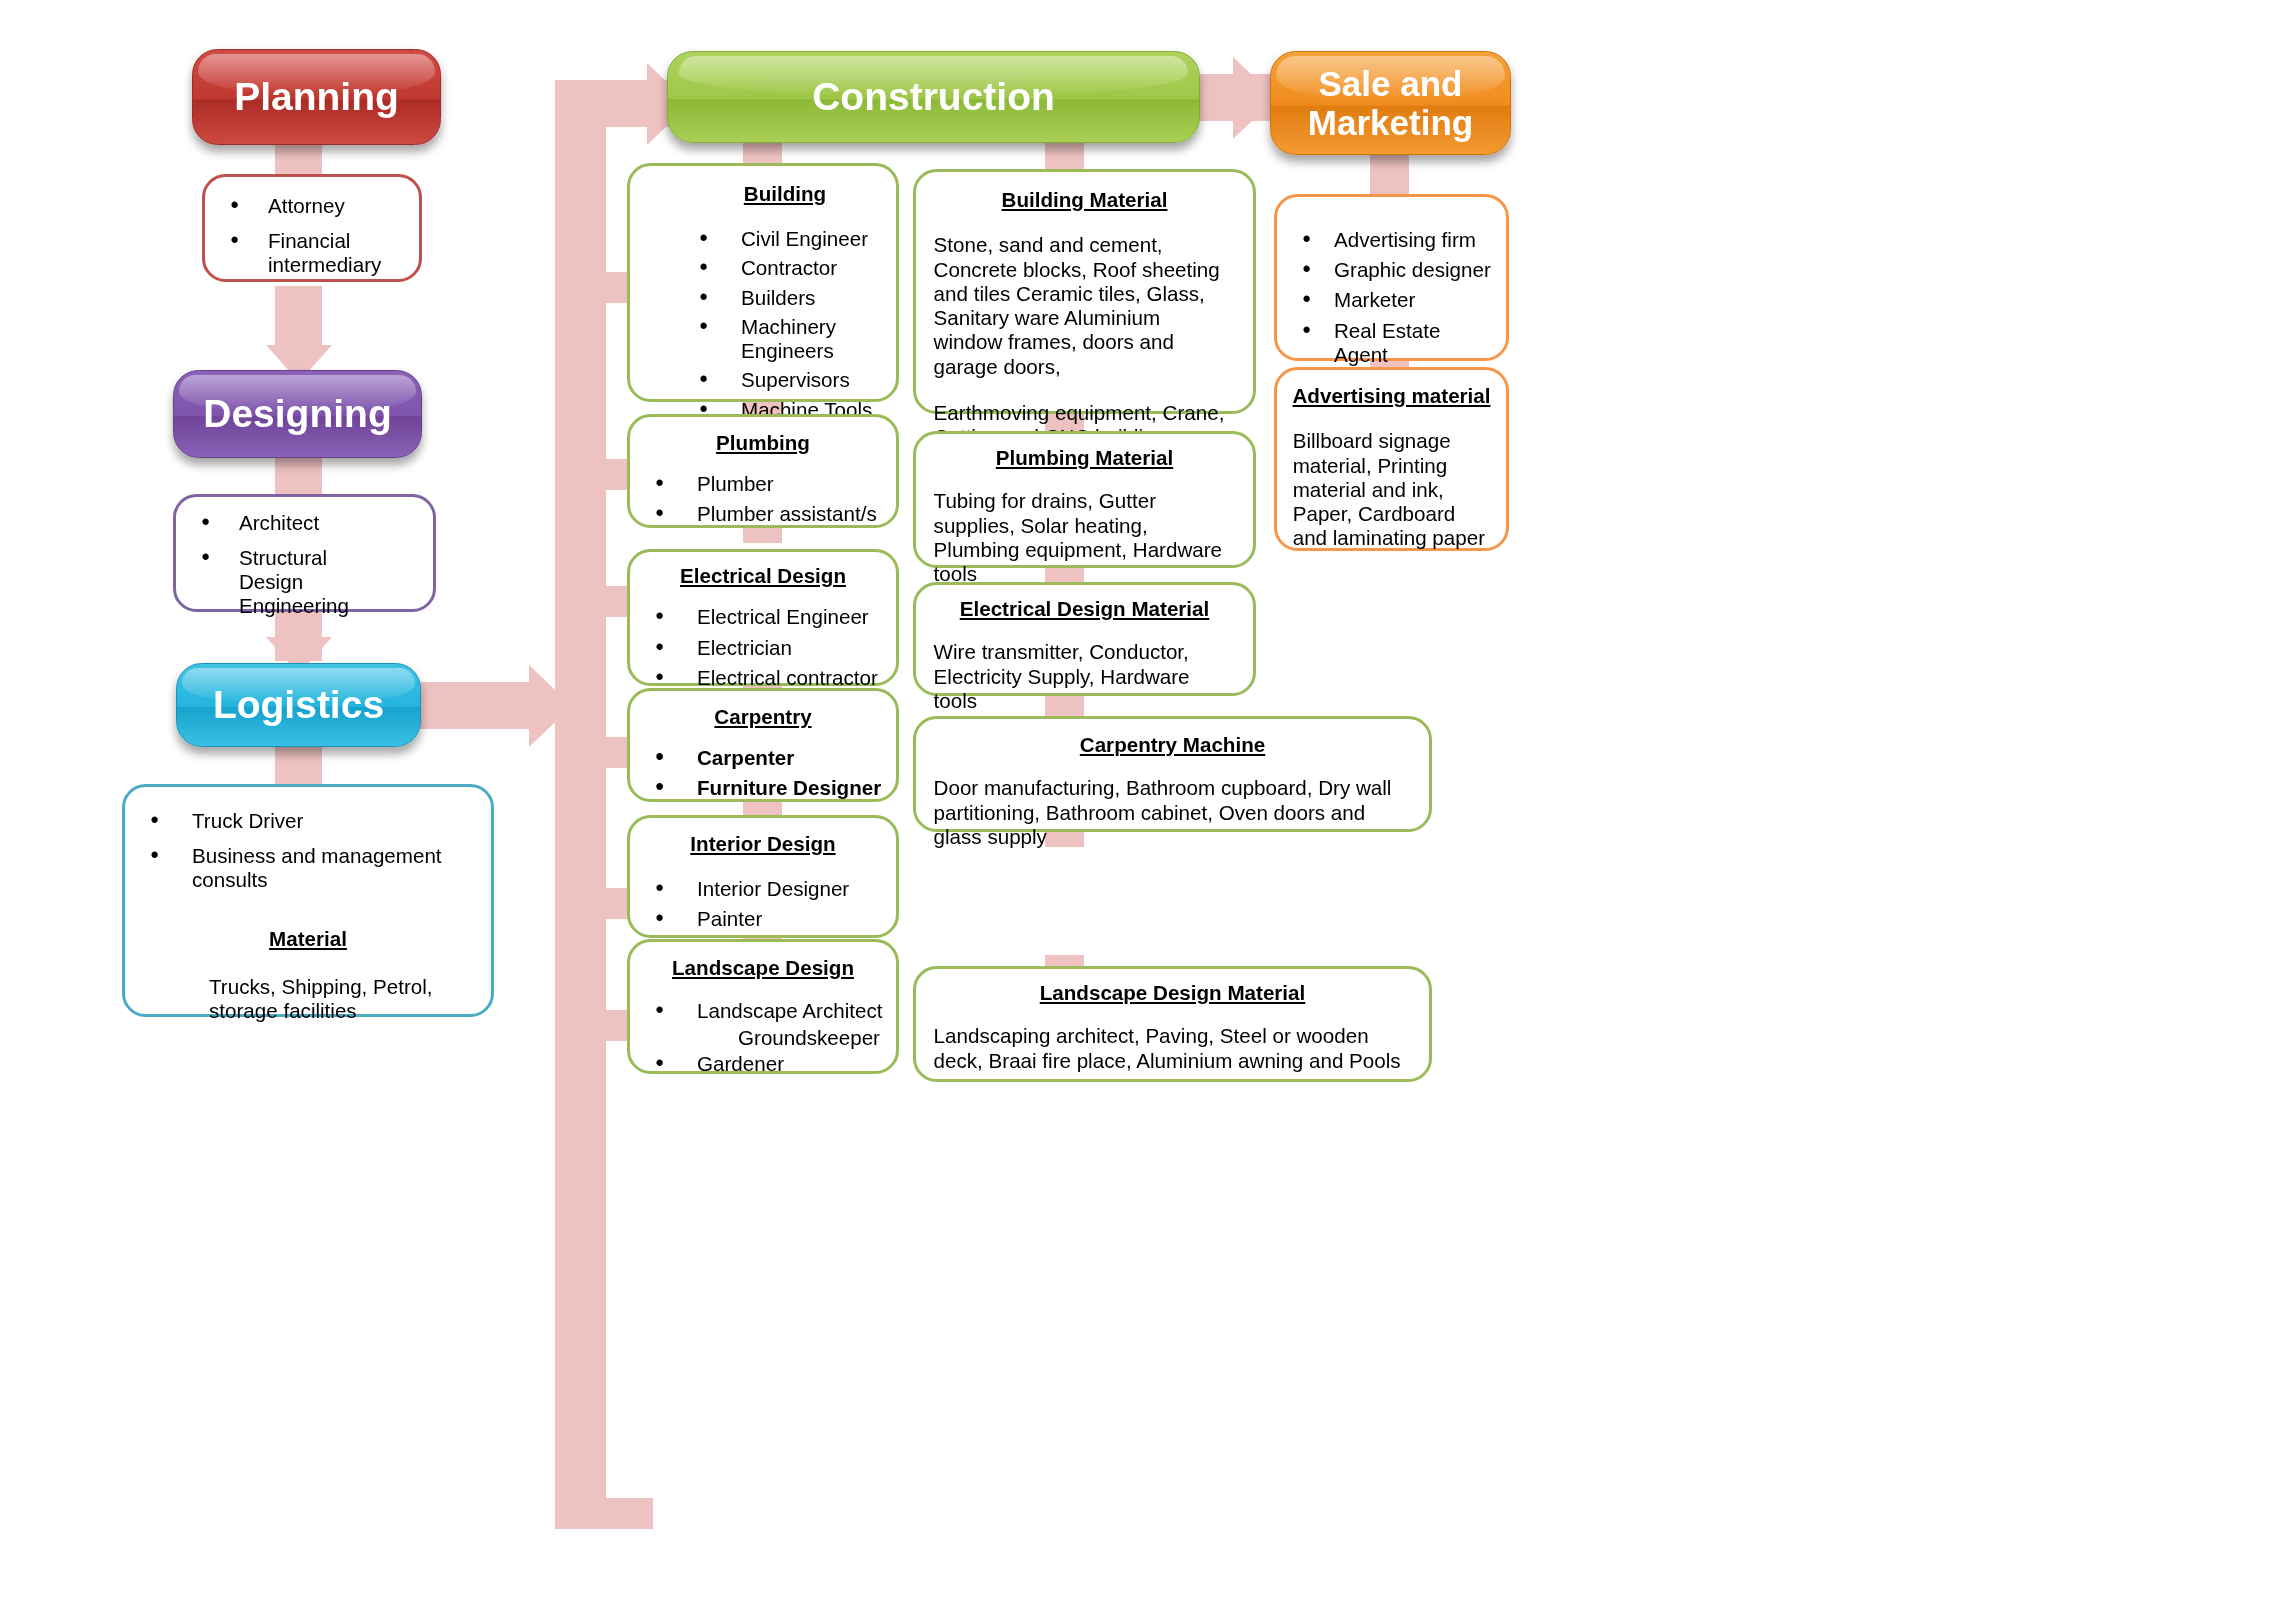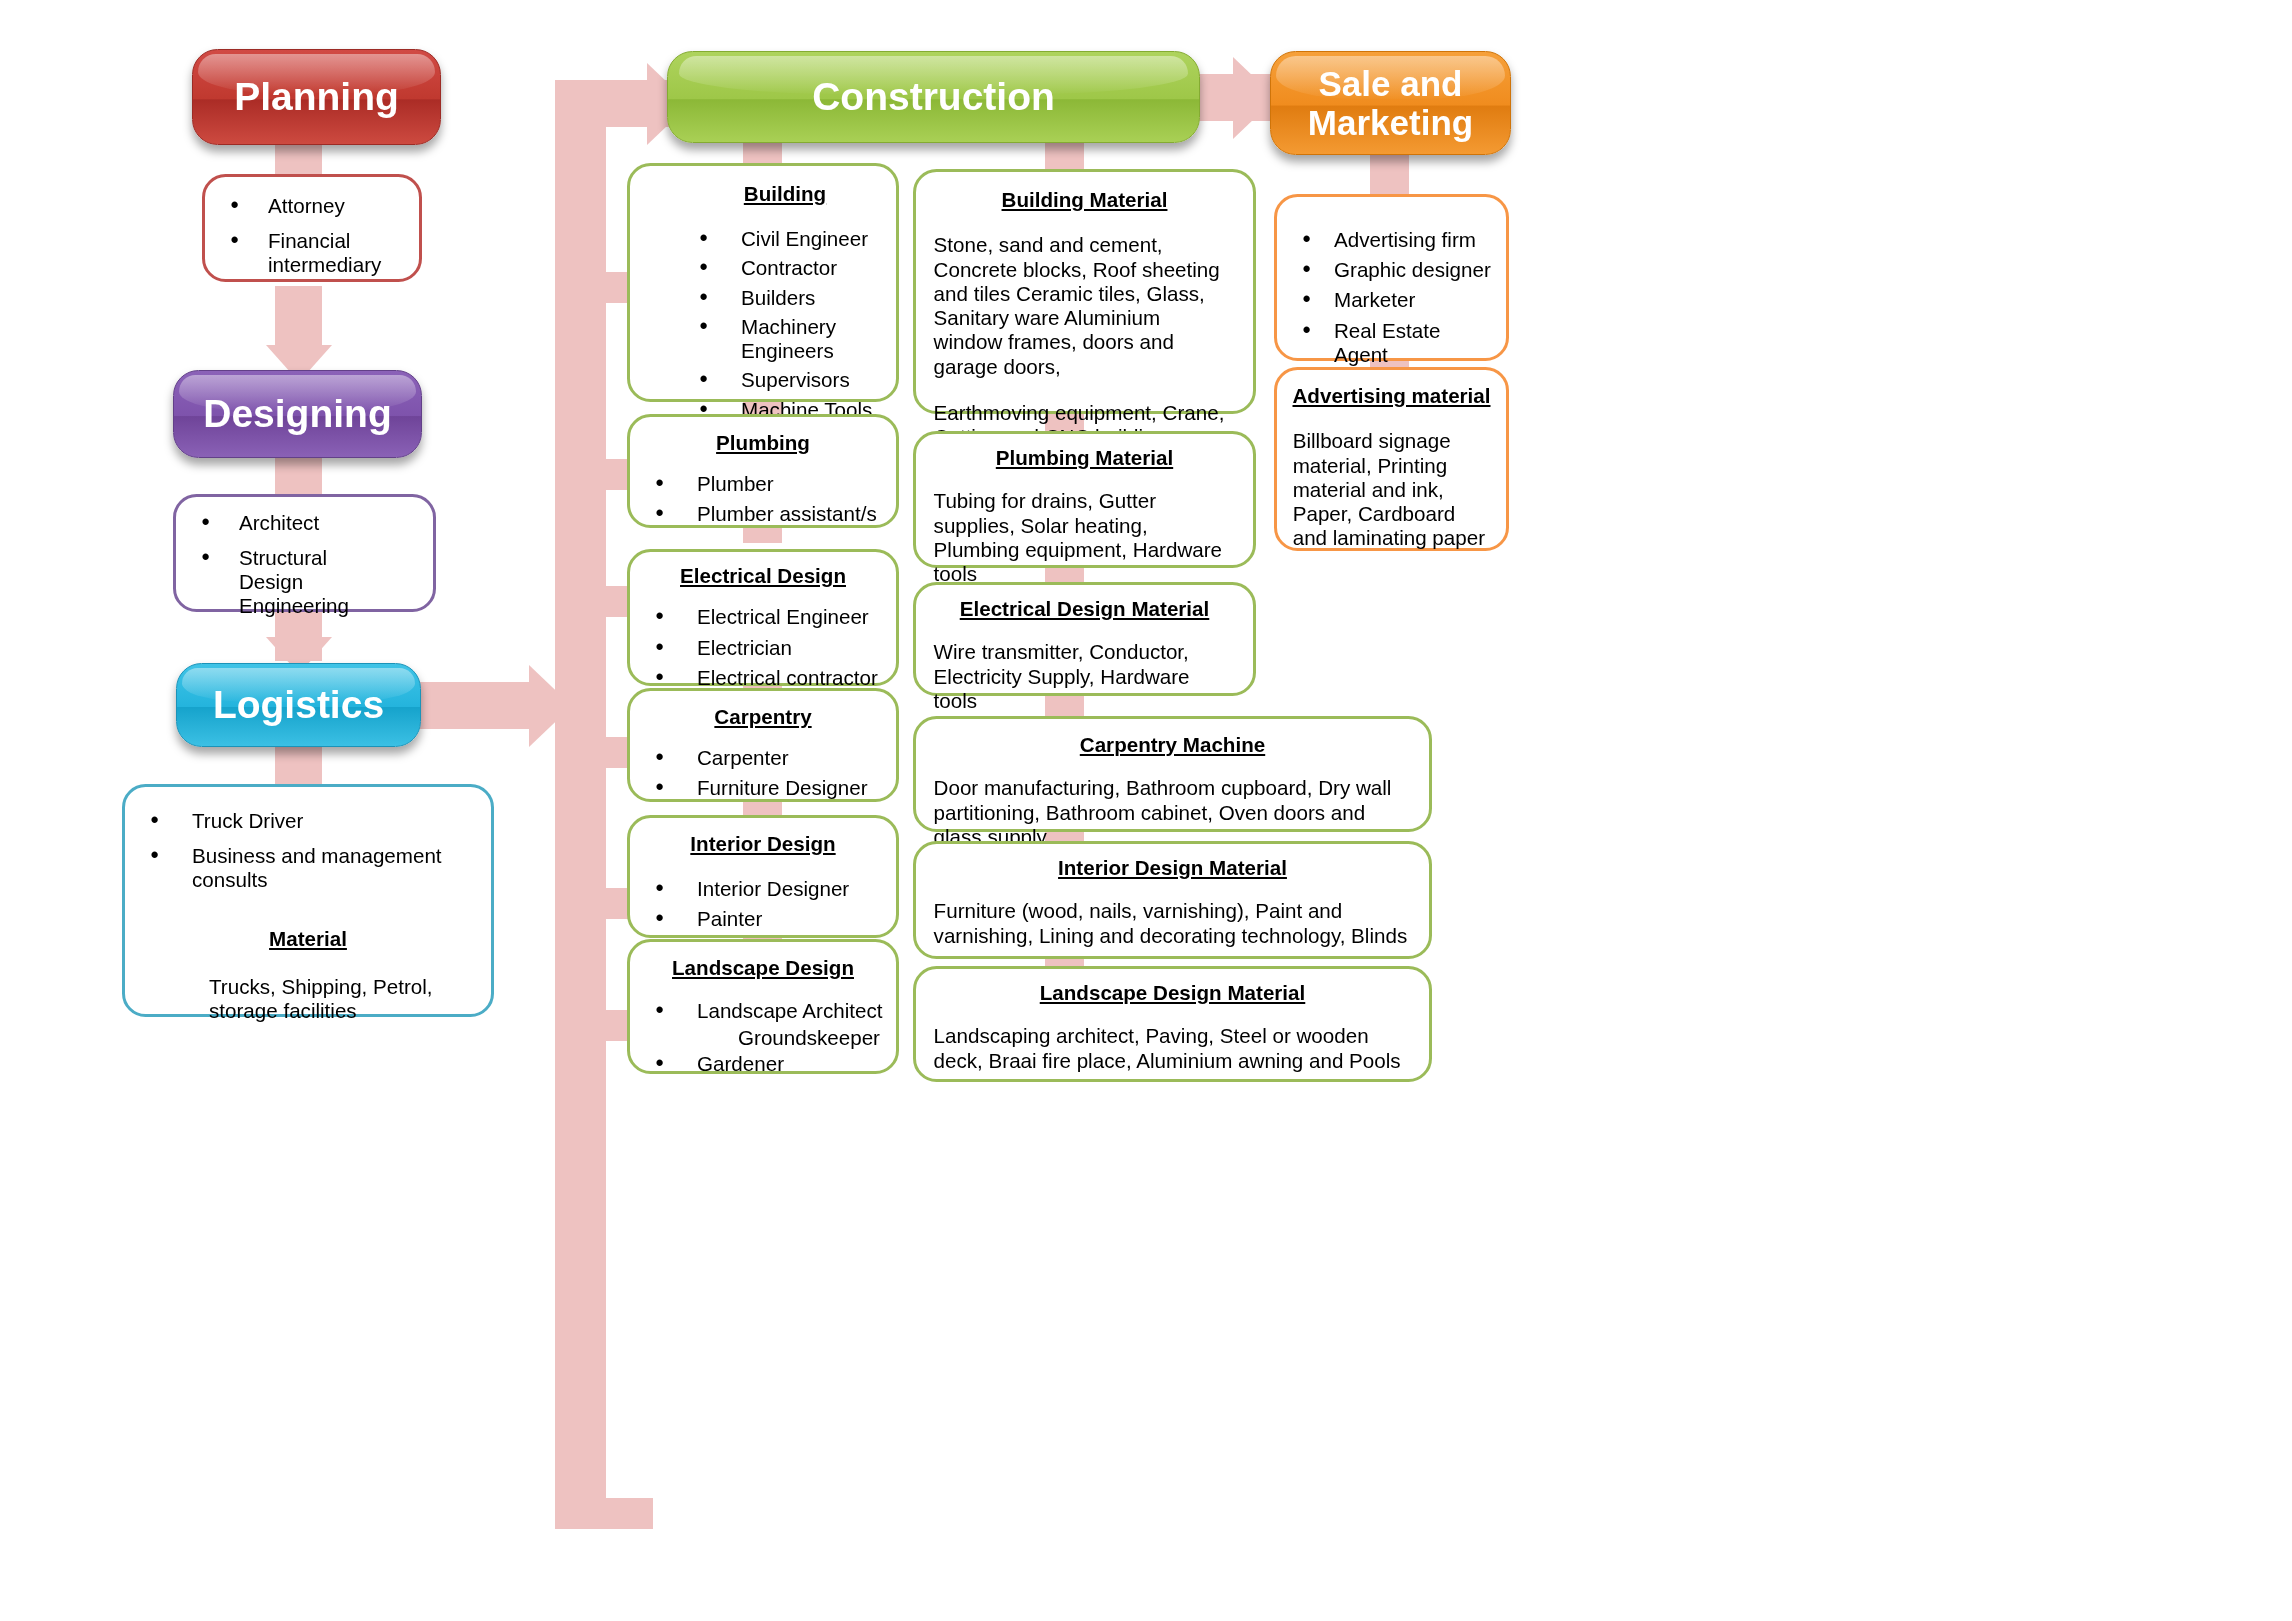--- a/index.html
+++ b/index.html
@@ -174,21 +174,21 @@
       <li style="padding-left:67px;margin-bottom:5.9px;">Electrical Engineer</li>
       <li style="padding-left:67px;margin-bottom:5.9px;">Electrician</li>
       <li style="padding-left:67px;margin-bottom:5.9px;">Electrical contractor</li>
     </ul>
   </div>
 
   <div class="pink" style="left:743px;top:670px;width:39px;height:19.6px;"></div>
 
   <div class="box green" style="left:627px;top:688px;width:272px;height:114px;">
     <p class="box-title" style="margin-top:13.7px;">Carpentry</p>
-    <ul style="padding:17.6px 9.8px 0 0;">
+    <ul style="padding:17.6px 9.8px 0 0;font-weight:bold;">
       <li style="padding-left:67px;margin-bottom:5.9px;">Carpenter</li>
       <li style="padding-left:67px;margin-bottom:5.9px;">Furniture Designer</li>
     </ul>
   </div>
 
   <div class="pink" style="left:743px;top:798px;width:39px;height:21.6px;"></div>
 
   <div class="box green" style="left:627px;top:815px;width:272px;height:123px;">
     <p class="box-title" style="margin-top:13.7px;">Interior Design</p>
     <ul style="padding:21.6px 9.8px 0 0;">
@@ -230,24 +230,20 @@
 
   <div class="pink" style="left:1045px;top:692px;width:39px;height:25.5px;"></div>
 
   <div class="box green" style="left:913px;top:716px;width:519px;height:116px;">
     <p class="box-title" style="margin-top:13.7px;">Carpentry Machine</p>
     <p class="para" style="margin:19.6px 19.6px 0 17.6px;">Door manufacturing, Bathroom cupboard, Dry wall partitioning, Bathroom cabinet, Oven doors and glass supply</p>
   </div>
 
   <div class="pink" style="left:1045px;top:827px;width:39px;height:19.6px;"></div>
 
-  <div class="box green" style="left:913px;top:841px;width:519px;height:118px;">
-    <p class="box-title" style="margin-top:11.8px;">Interior Design Material</p>
-    <p class="para" style="margin:19.6px 19.6px 0 17.6px;">Furniture (wood, nails, varnishing), Paint and varnishing, Lining and decorating technology, Blinds</p>
-  </div>
 
   <div class="pink" style="left:1045px;top:955px;width:39px;height:19.6px;"></div>
 
   <div class="box green" style="left:913px;top:966px;width:519px;height:116px;">
     <p class="box-title" style="margin-top:11.8px;">Landscape Design Material</p>
     <p class="para" style="margin:19.6px 19.6px 0 17.6px;">Landscaping architect, Paving, Steel or wooden deck, Braai fire place, Aluminium awning and Pools</p>
   </div>
 
   <div class="pill pill-orange" style="left:1270px;top:51px;width:239px;height:102px;font-size:35px;">
     <span>Sale and Marketing</span>

